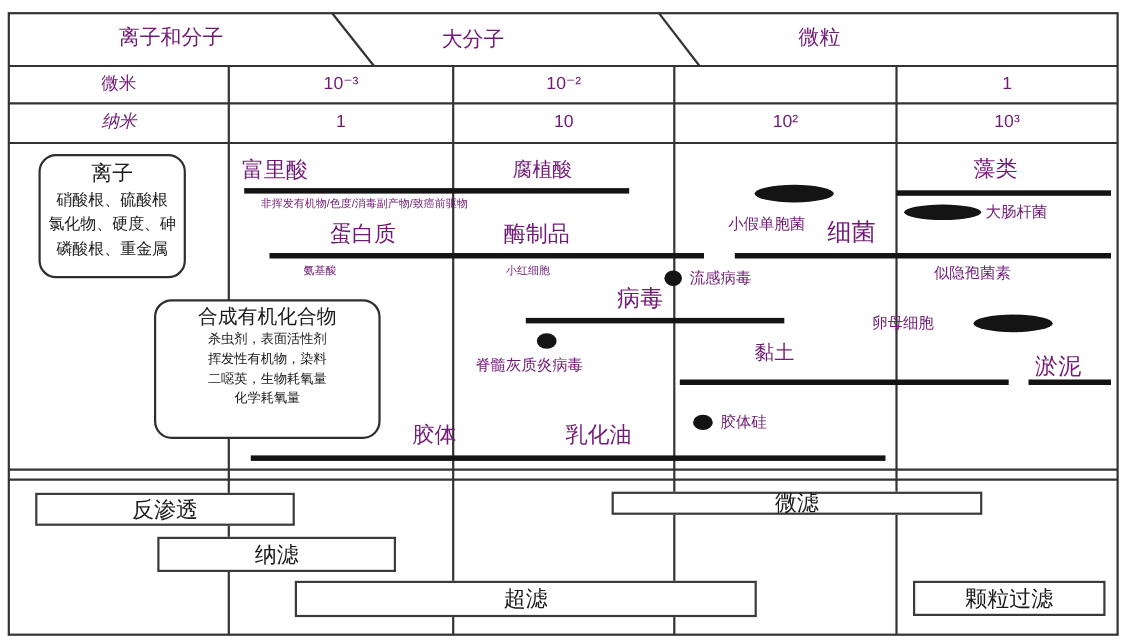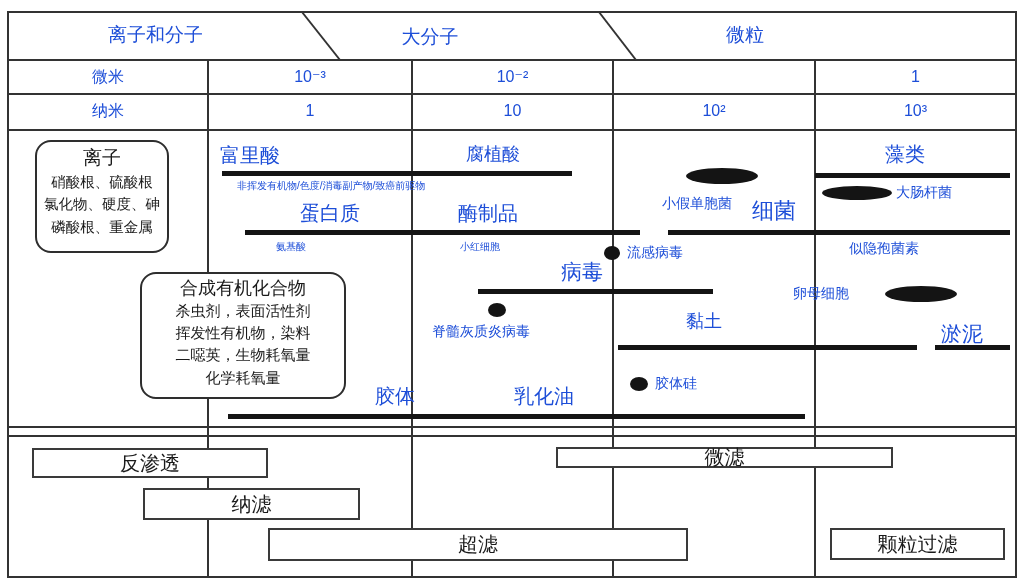--- a/index.html
+++ b/index.html
@@ -1,33 +1,33 @@
 <!DOCTYPE html>
 <html><head>
 <meta charset="utf-8">
 <style>
   html,body{margin:0;padding:0;background:#fff;}
   .fig{
     position:relative;width:1026px;height:584px;background:#ffffff;
     font-family:"Liberation Sans","DejaVu Sans",sans-serif;color:#1a1a1a;overflow:hidden;
   }
   .layer-svg{position:absolute;left:0;top:0;z-index:1;}
-  .lbl{position:absolute;z-index:4;white-space:nowrap;color:#1d4ed8;line-height:1.1;}
+  .lbl{position:absolute;z-index:4;white-space:nowrap;color:#701a75;line-height:1.1;}
   .ctr{text-align:center;}
   .s14{font-size:14px;} .s15{font-size:10px;} .s16{font-size:16px;}
   .s18{font-size:18px;} .s19{font-size:19px;} .s20{font-size:20px;}
   .s21{font-size:21px;} .s22{font-size:22px;}
   .rbox{
     position:absolute;z-index:3;background:#ffffff;border:2px solid #2e2e2e;
     border-radius:16px;text-align:center;box-sizing:border-box;
   }
   .rbox .bx-title{font-size:19px;margin-top:3px;}
   .rbox .bx-line{font-size:14.5px;line-height:1.55;}
   .rbox.org .bx-title{font-size:18px;margin-top:2px;}
-  .rbox.org .bx-line{font-size:15px;line-height:1.48;}
+  .rbox.org .bx-line{font-size:12px;line-height:1.48;}
   .pbox{
     position:absolute;z-index:3;background:#ffffff;border:2px solid #3a3a3a;
     box-sizing:border-box;display:flex;align-items:center;justify-content:center;
     font-size:20px;color:#1a1a1a;
   }
 </style>
 </head>
 <body>
 
 <div class="fig">
@@ -67,21 +67,21 @@
 
   <div class="lbl s19 ctr" style="left:8px;top:25px;width:295px;">离子和分子</div>
   <div class="lbl s19 ctr" style="left:350px;top:27px;width:160px;">大分子</div>
   <div class="lbl s19 ctr" style="left:690px;top:25px;width:110px;">微粒</div>
 
   <div class="lbl s16 ctr" style="left:8px;top:68px;width:200px;">微米</div>
   <div class="lbl s16 ctr" style="left:208px;top:68px;width:204px;">10⁻³</div>
   <div class="lbl s16 ctr" style="left:412px;top:68px;width:201px;">10⁻²</div>
   <div class="lbl s16 ctr" style="left:815px;top:68px;width:201px;">1</div>
 
-  <div class="lbl s16 ctr" style="left:8px;top:102px;width:200px;">纳米</div>
+  <div class="lbl s16 ctr" style="left:8px;top:102px;width:200px;font-style:italic;">纳米</div>
   <div class="lbl s16 ctr" style="left:208px;top:102px;width:204px;">1</div>
   <div class="lbl s16 ctr" style="left:412px;top:102px;width:201px;">10</div>
   <div class="lbl s16 ctr" style="left:613px;top:102px;width:202px;">10²</div>
   <div class="lbl s16 ctr" style="left:815px;top:102px;width:201px;">10³</div>
 
   <div class="rbox" style="left:35px;top:140px;width:134px;height:113px;">
     <div class="bx-title">离子</div>
     <div class="bx-line">硝酸根、硫酸根</div>
     <div class="bx-line">氯化物、硬度、砷</div>
     <div class="bx-line">磷酸根、重金属</div>

